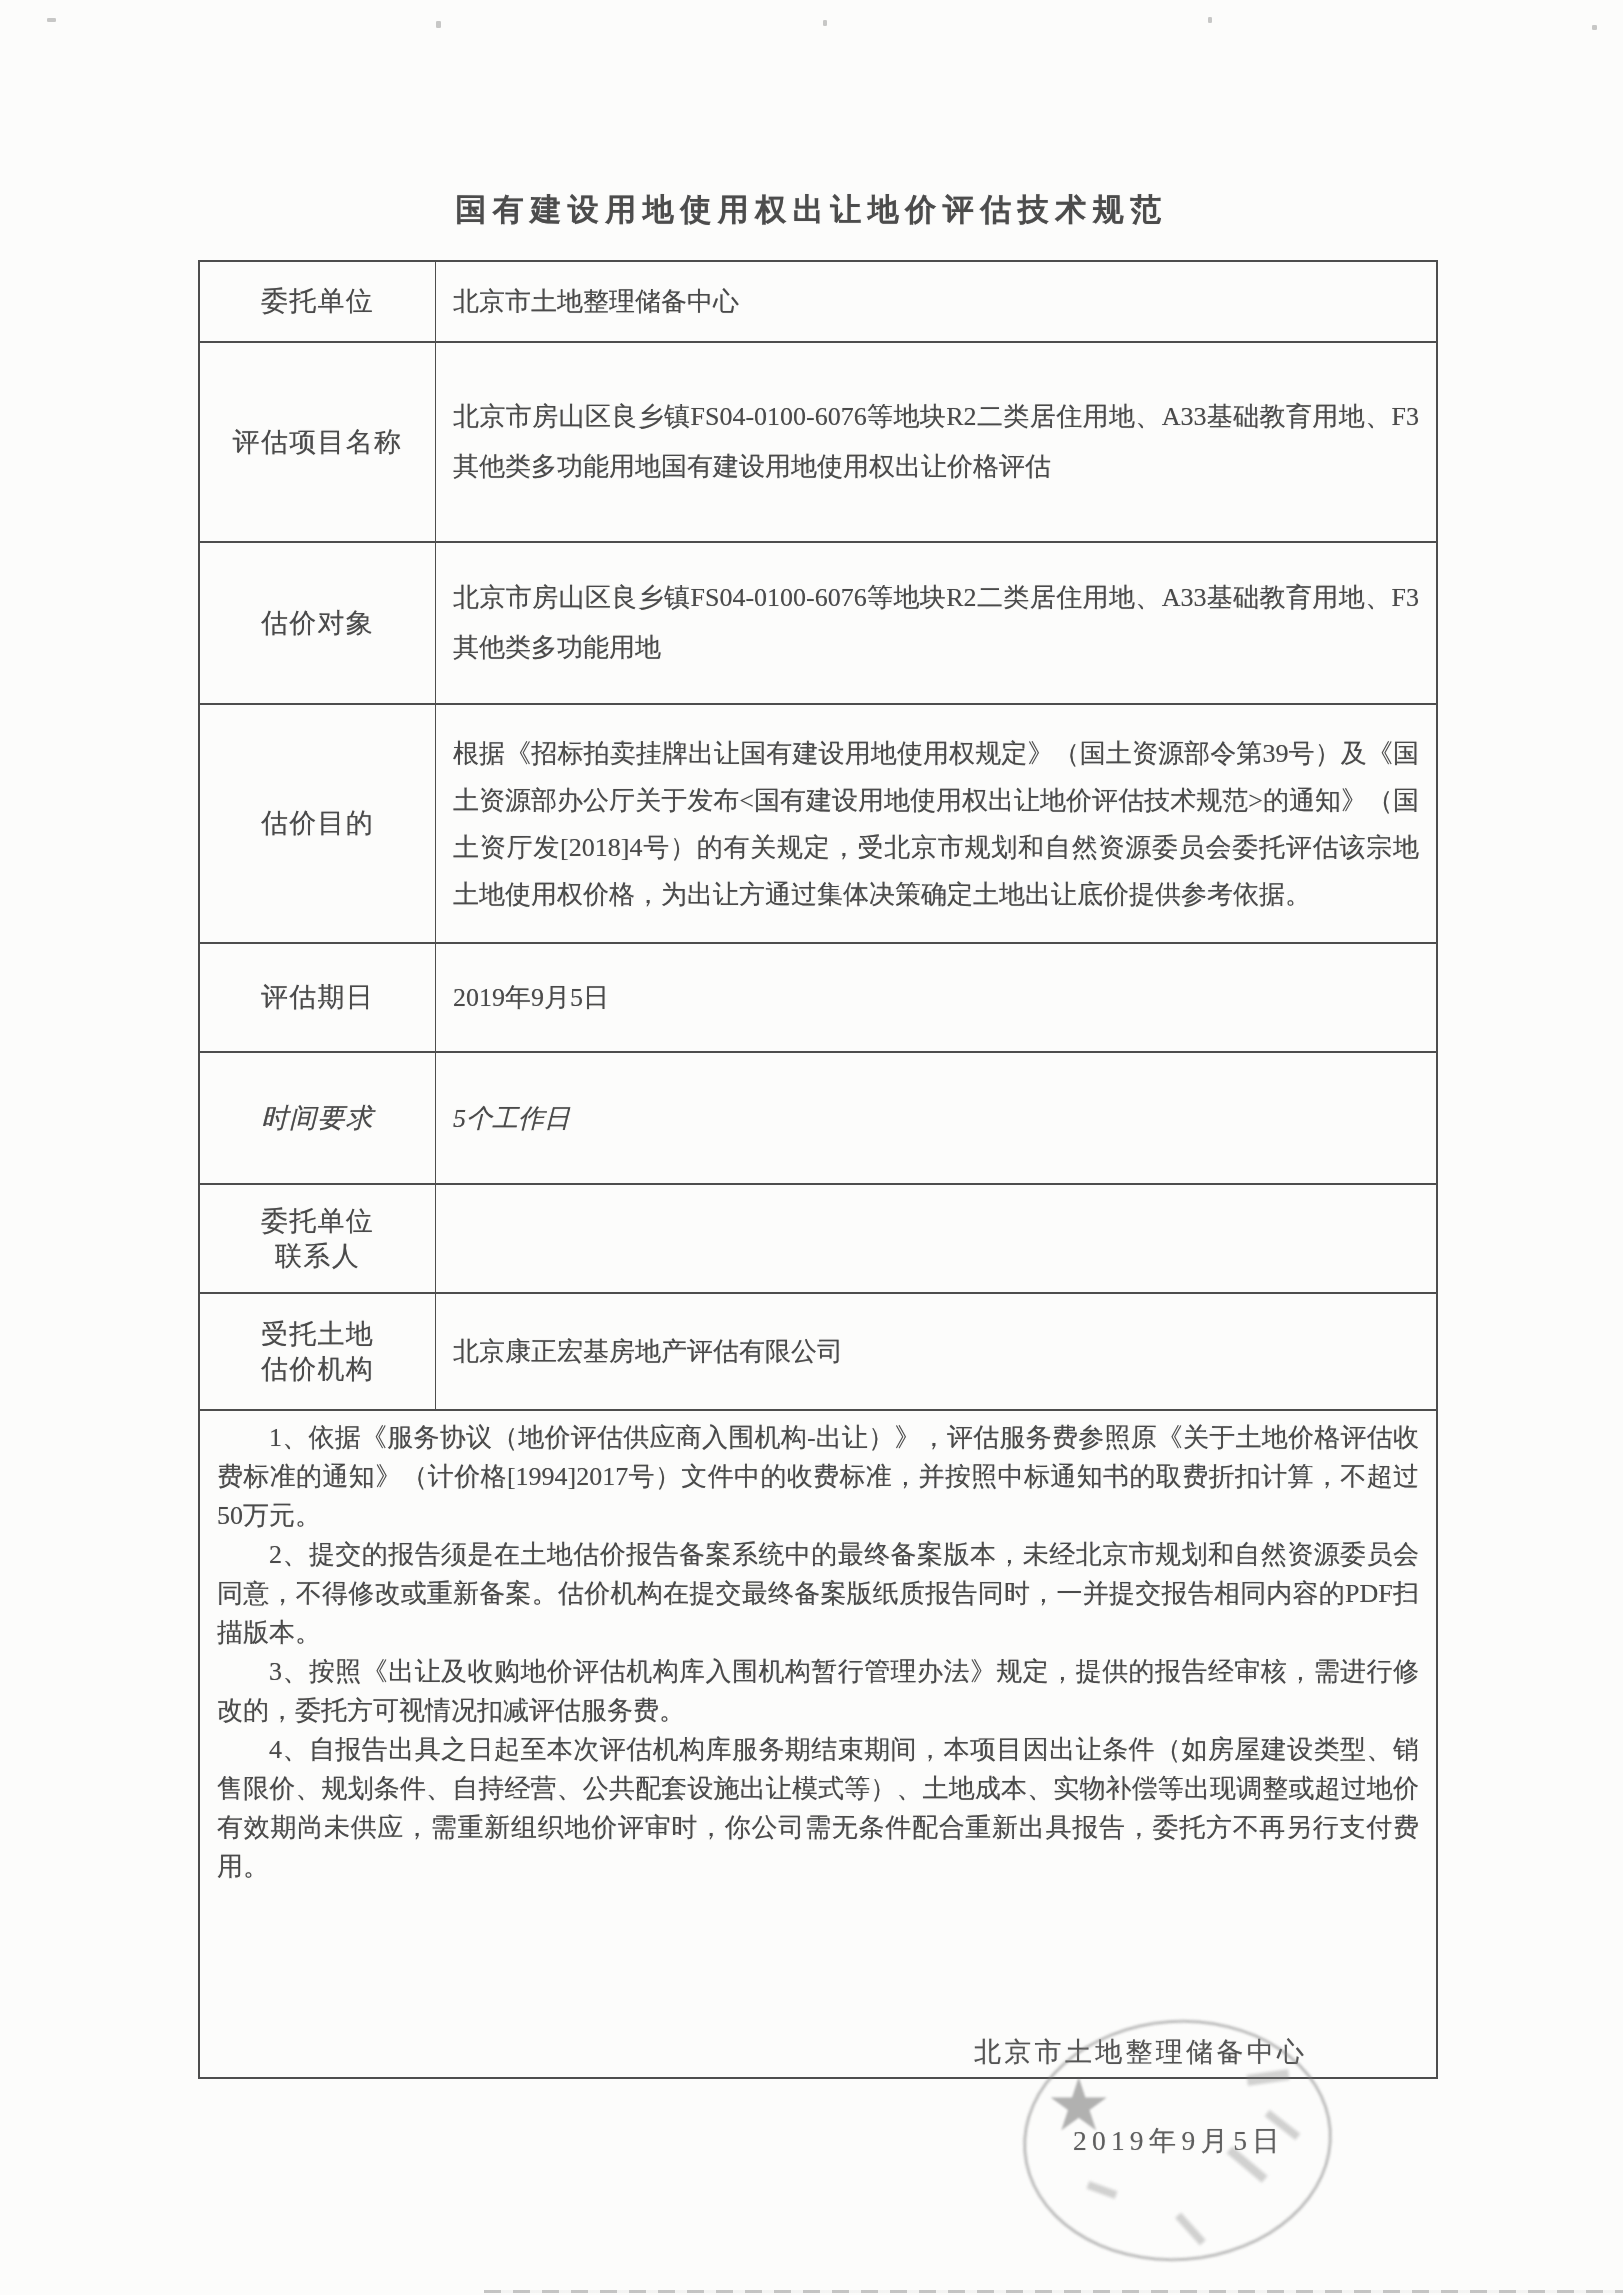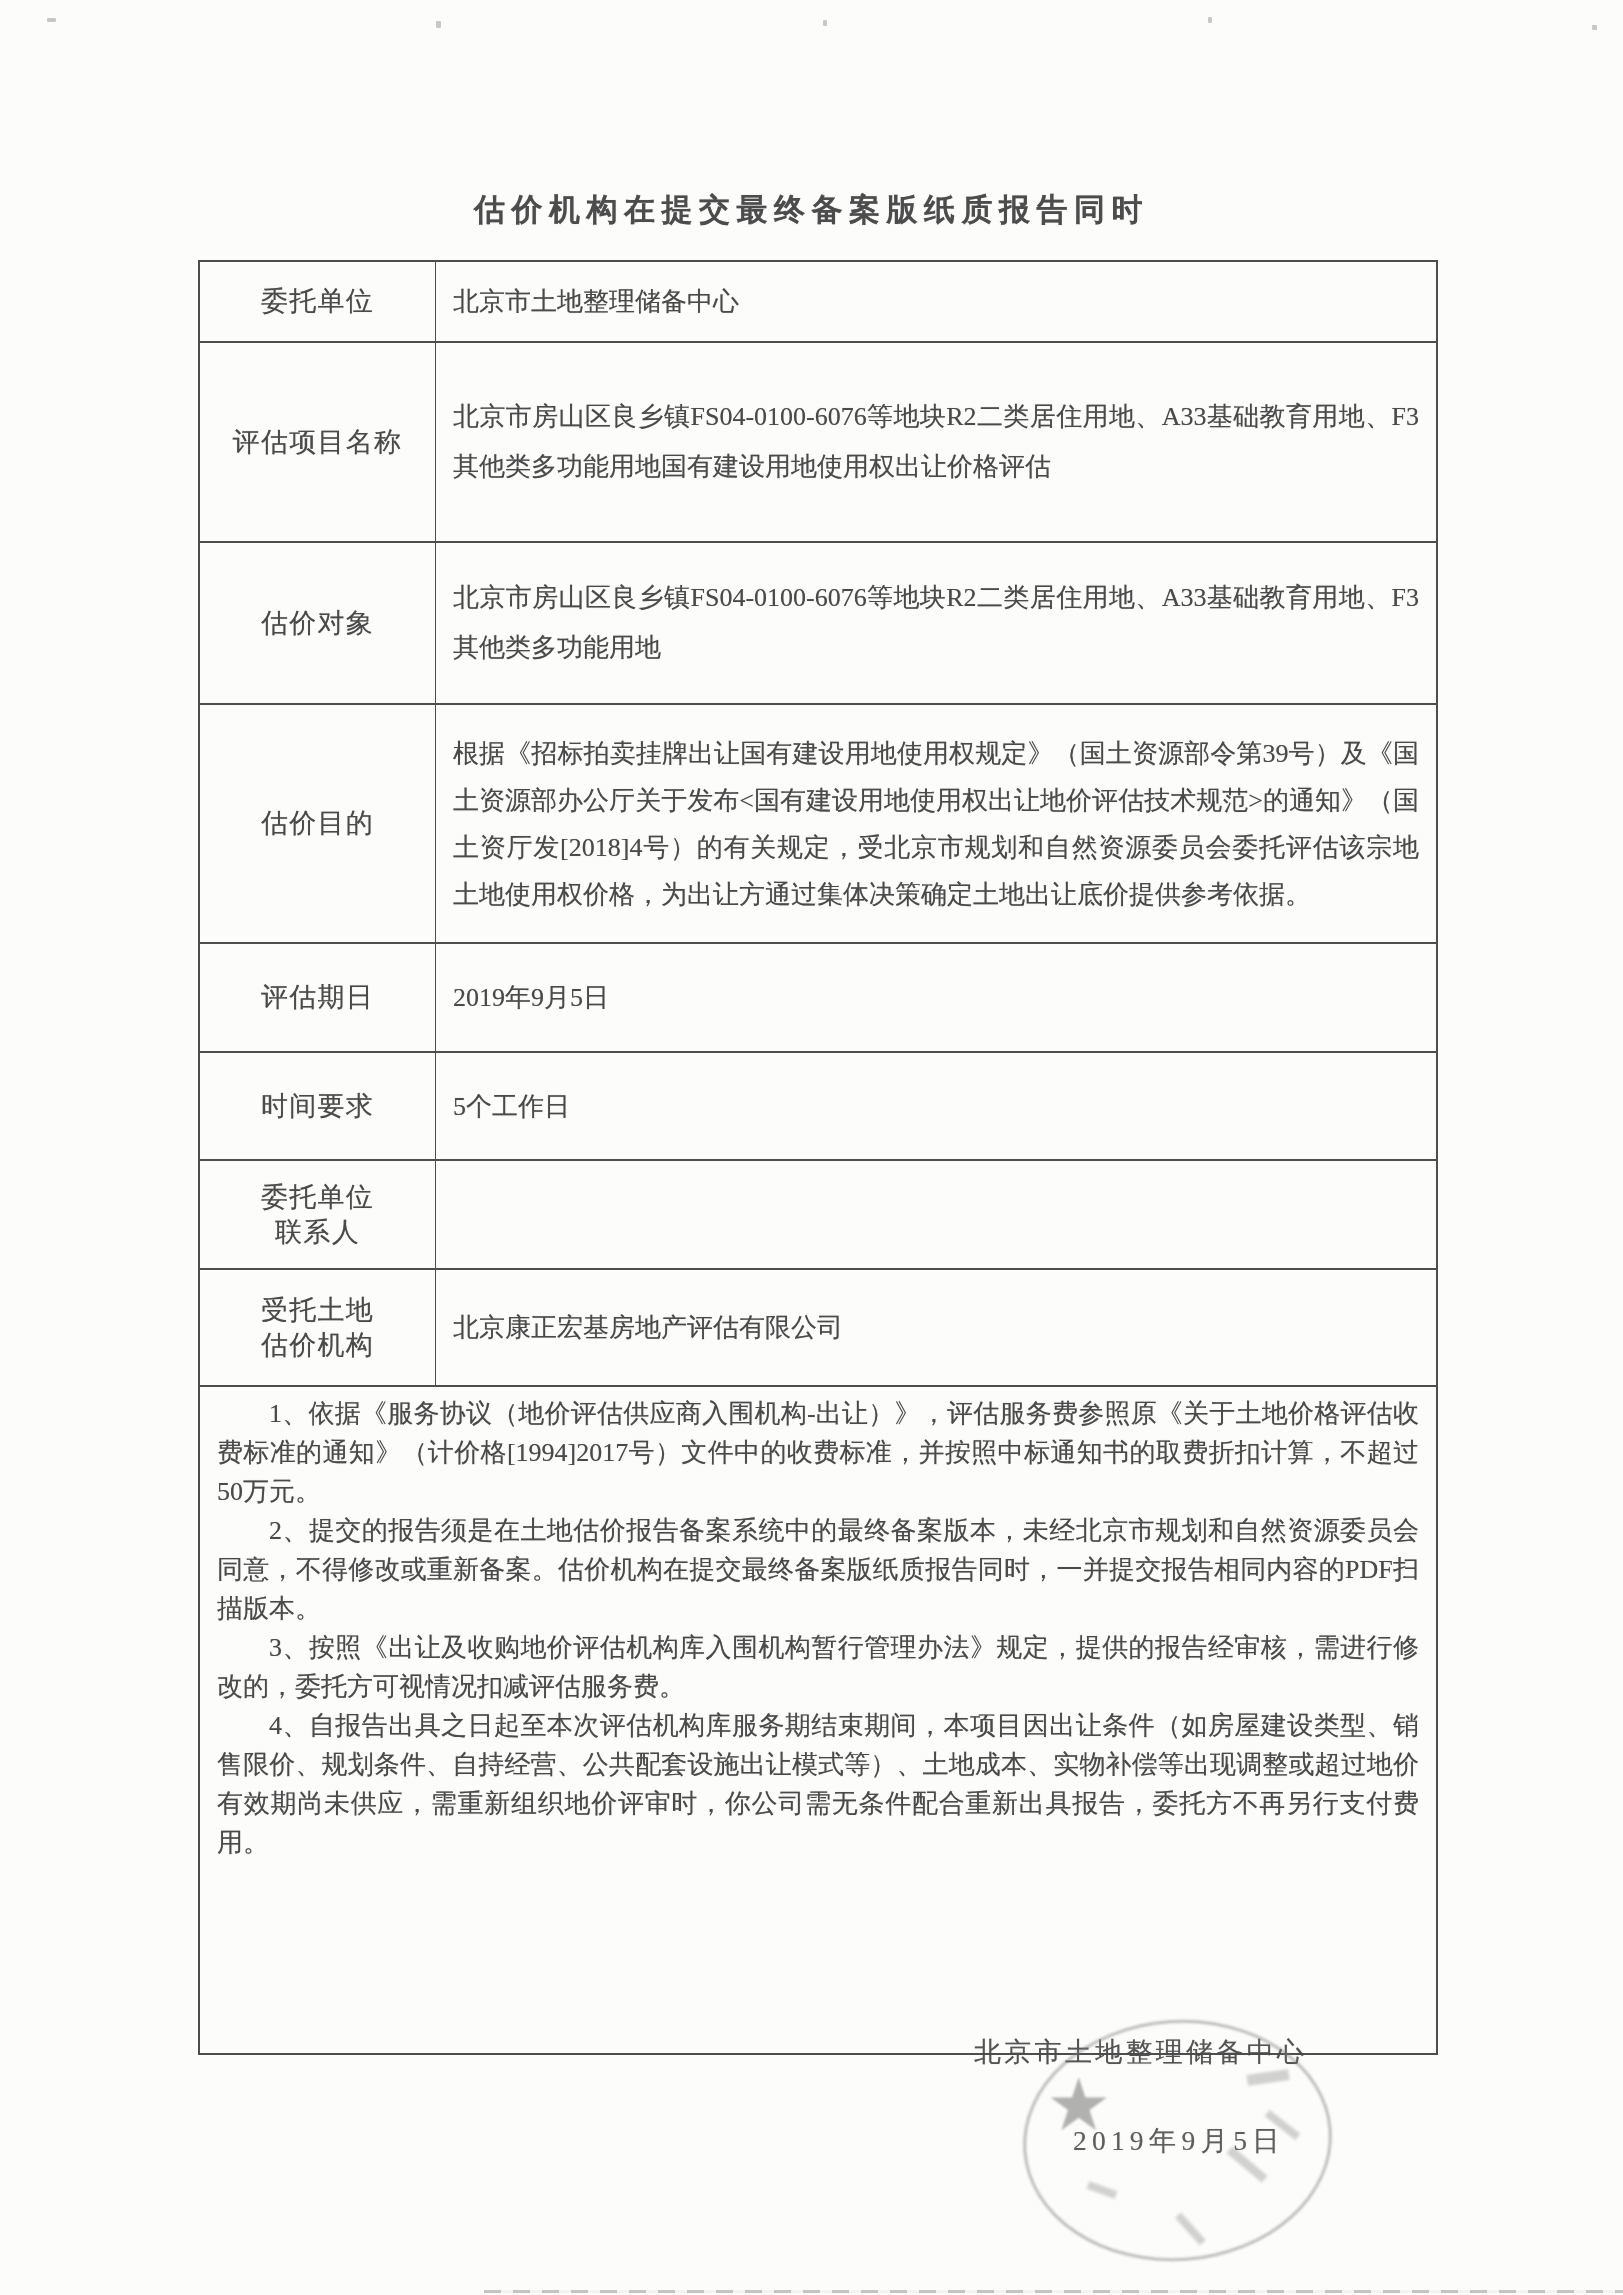--- a/index.html
+++ b/index.html
@@ -34,21 +34,21 @@
     letter-spacing:1.3px;
   }
   .t-content{
     flex:1;box-sizing:border-box;
     display:flex;flex-direction:column;justify-content:center;
     font-size:26px;color:#4a4a4a;
     padding:6.5px 17px 6.5px 17px;
     text-align:justify;
   }
   .h1{height:81px;} .h2{height:200px;} .h3{height:162px;}
-  .h4{height:239px;} .h5{height:109px;} .h6{height:108px;}
+  .h4{height:239px;} .h5{height:109px;} .h6{height:132px;font-style:italic;}
   .h7{height:109px;} .h8{height:117px;} .h9{height:666px;}
 
   .lh-wide{line-height:50px;}
   .lh-mid{line-height:47px;}
 
   .remark-content{justify-content:flex-start;padding-top:7px;line-height:39px;}
   .remark-content p{margin:0;text-indent:2em;}
 
   
   .sig-org{
@@ -87,21 +87,21 @@
   .sp4{left:1208px;top:17px;width:3.9px;height:5.9px;}
   .sp5{left:1592px;top:25px;width:5.2px;height:5.2px;}
   .bottom-line{
     position:absolute;left:484px;top:2290px;width:1139px;height:2.6px;
     background:repeating-linear-gradient(90deg,rgba(140,140,140,.5) 0 17px,rgba(140,140,140,.08) 17px 29px);
   }
 </style>
 </head>
 <body>
 
-<div class="doc-title soft">估价机构在提交最终备案版纸质报告同时</div>
+<div class="doc-title soft">国有建设用地使用权出让地价评估技术规范</div>
 
 <div class="doc-table">
 
   <div class="t-row h1">
     <div class="t-label soft">委托单位</div>
     <div class="t-content soft">北京市土地整理储备中心</div>
   </div>
 
   <div class="t-row h2">
     <div class="t-label soft">评估项目名称</div>

